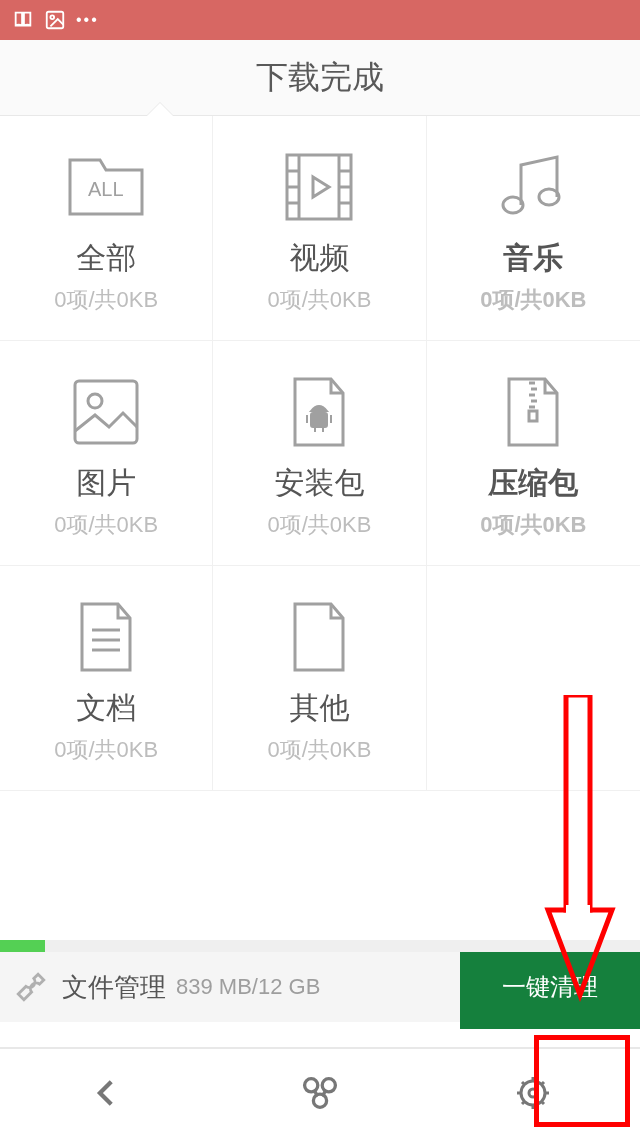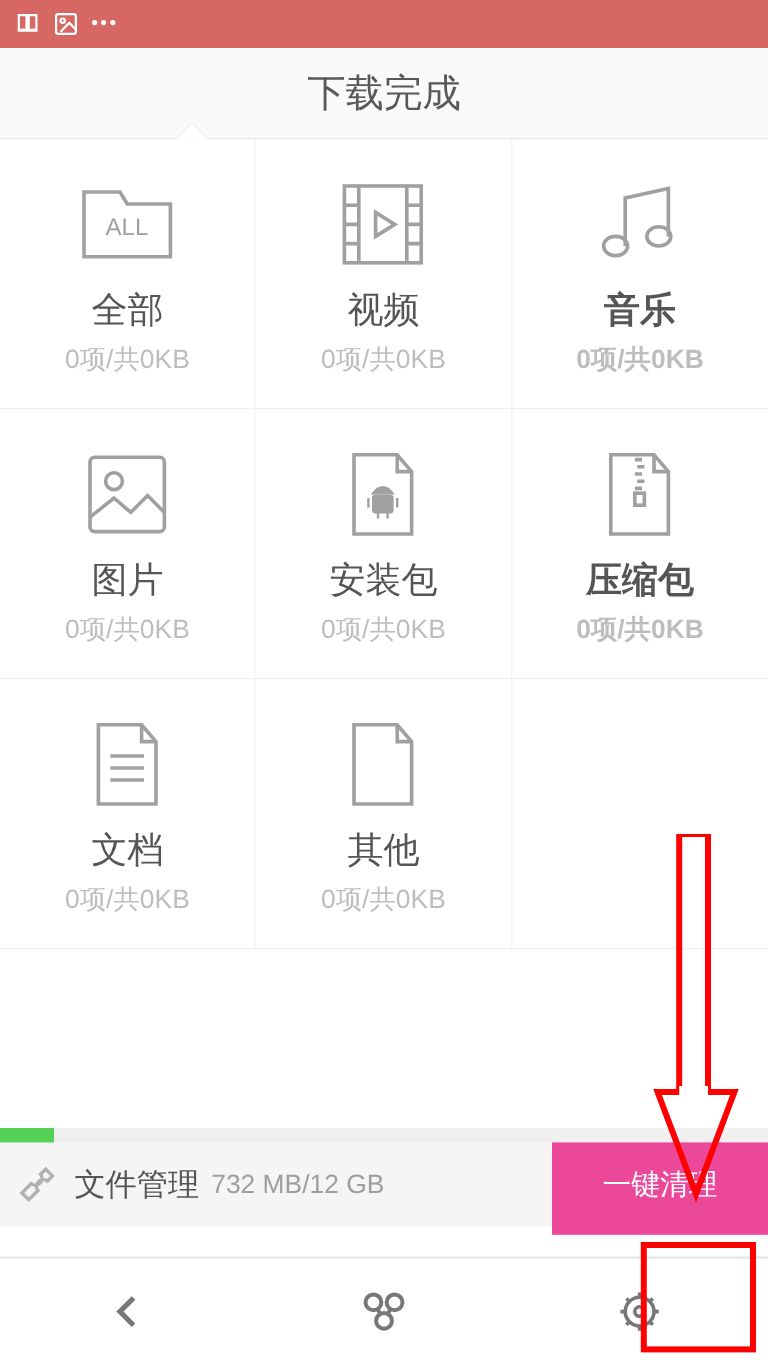--- a/index.html
+++ b/index.html
@@ -92,21 +92,21 @@
     align-items: center;
     height: 70px;
     background: #f5f5f5;
     padding-left: 14px;
   }
   .wrench { display: flex; align-items: center; margin-right: 14px; }
   .storage-label { font-size: 26px; color: #555; margin-right: 10px; }
   .storage-size { font-size: 22px; color: #9e9e9e; }
   .clean-btn {
     margin-left: auto;
-    background: #ec4899;
+    background: #15803d;
     color: #fff;
     font-size: 24px;
     height: 84px;
     width: 180px;
     display: flex;
     align-items: center;
     justify-content: center;
   }
 
   
@@ -294,21 +294,21 @@
   <div class="progress">
     <div class="progress-fill"></div>
   </div>
   <div class="storage-row">
     <span class="wrench">
       <svg width="34" height="34" viewBox="0 0 24 24" fill="none" stroke="#b0b0b0" stroke-width="2">
           <path d="M14 6a4 4 0 0 1-5.6 5.6L3 17l4 4 5.4-5.4A4 4 0 0 1 18 10l3-3-4-4-3 3z"></path>
         </svg>
     </span>
     <span class="storage-label">文件管理</span>
-    <span class="storage-size">732 MB/12 GB</span>
+    <span class="storage-size">839 MB/12 GB</span>
     <div class="clean-btn">一键清理</div>
   </div>
 </div>
 
 <div class="bottom-nav">
   <div class="nav-btn">
     <svg width="34" height="40" viewBox="0 0 24 24">
         <polyline points="15 4 7 12 15 20"></polyline>
       </svg>
   </div>

